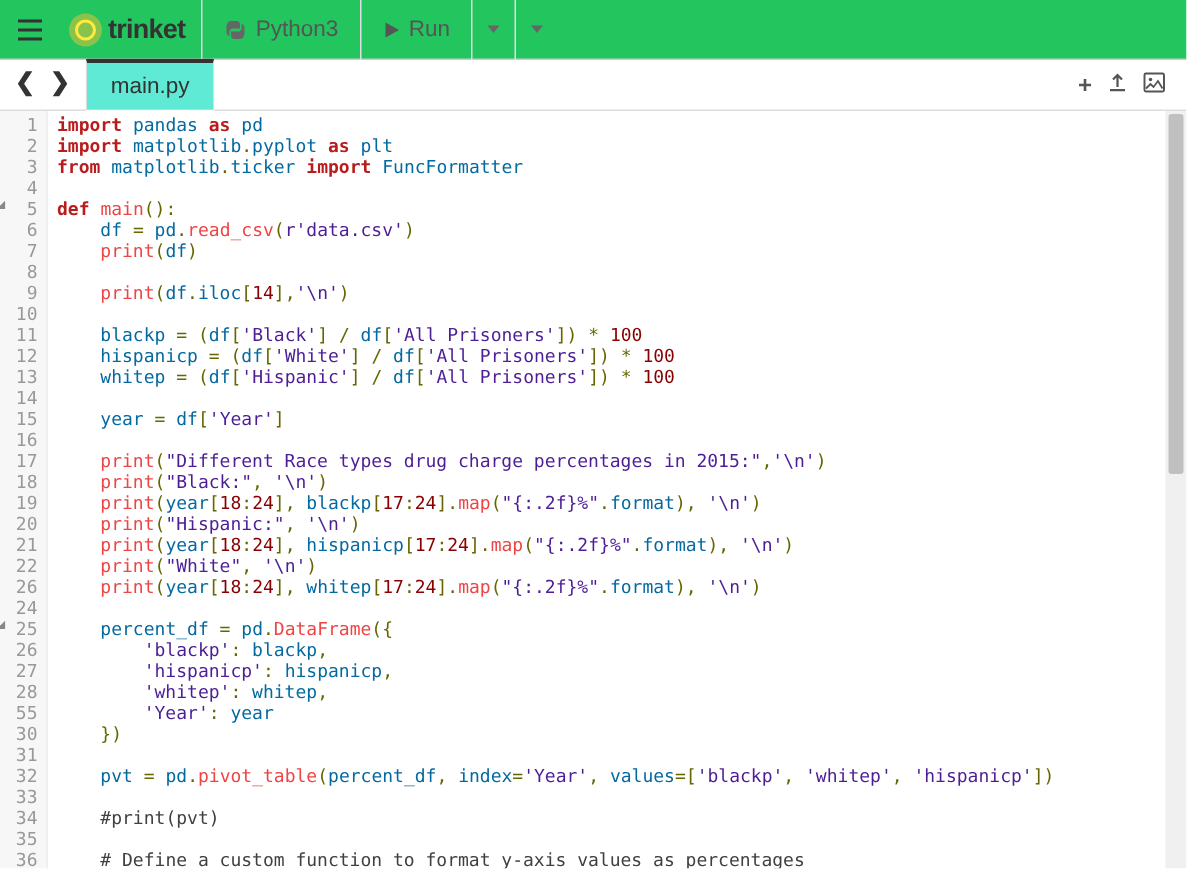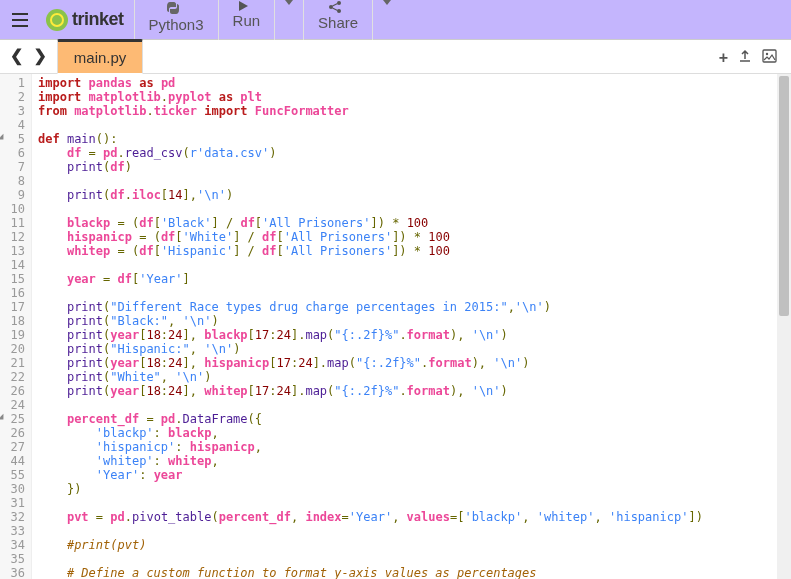--- a/index.html
+++ b/index.html
@@ -1,48 +1,48 @@
 <!DOCTYPE html>
 <html><head>
 <meta charset="utf-8">
 <style>
 * { margin: 0; padding: 0; box-sizing: border-box; }
 body { font-family: -apple-system, BlinkMacSystemFont, "Segoe UI", Helvetica, Arial, sans-serif; font-size: 14px; background: #fff; width: 791px; height: 579px; overflow: hidden; }
-.topbar { height: 40px; display: flex; align-items: center; border-bottom: 1px solid #ccc; background: #c4b5fd; }
+.topbar { height: 40px; display: flex; align-items: center; border-bottom: 1px solid #ccc; background: #22c55e; }
 .hamburger { width: 40px; height: 40px; display: flex; align-items: center; justify-content: center; cursor: pointer; }
 .hamburger svg { width: 18px; height: 18px; }
 .logo-wrap { display: flex; align-items: center; padding: 0 10px 0 6px; border-right: 1px solid #e0e0e0; height: 40px; }
 .logo-icon { width: 22px; height: 22px; background: #8bc34a; border-radius: 50%; position: relative; margin-right: 4px; }
 .logo-icon::after { content: ""; position: absolute; width: 10px; height: 10px; border: 2px solid #ffeb3b; border-radius: 50%; top: 4px; left: 4px; }
 .logo-text { font-weight: 600; font-size: 18px; color: #333; letter-spacing: -0.5px; }
-.seg { display: flex; align-items: center; padding: 0 14px; height: 40px; border-right: 1px solid #e0e0e0; cursor: pointer; color: #555; font-size: 15px; flex-direction: column; }
+.seg { display: flex; align-items: center; padding: 0 14px; height: 40px; border-right: 1px solid #e0e0e0; cursor: pointer; color: #555; font-size: 15px; }
 .seg svg, .seg .glyph { margin-right: 6px; }
 .seg.caret-only { padding: 0 10px; }
 .caret { width: 0; height: 0; border-left: 4px solid transparent; border-right: 4px solid transparent; border-top: 5px solid #666; }
 .navbar { height: 34px; display: flex; align-items: flex-end; background: #fff; border-bottom: 1px solid #ddd; padding: 0 6px; }
 .nav-arrows { display: flex; gap: 2px; align-items: center; padding-bottom: 6px; padding-right: 6px; }
 .nav-arrows span { font-size: 16px; color: #333; cursor: pointer; padding: 2px 4px; font-weight: bold; }
 .tabs { display: flex; flex: 1; align-items: flex-end; height: 100%; }
 .tab { padding: 7px 16px; font-size: 15px; color: #888; cursor: pointer; border: 1px solid transparent; position: relative; }
-.tab.active { color: #333; border: 1px solid #ddd; border-bottom: 1px solid #fff; border-top: 3px solid #333; background: #fdba74; margin-bottom: -1px; border-radius: 2px 2px 0 0; }
+.tab.active { color: #333; border: 1px solid #ddd; border-bottom: 1px solid #fff; border-top: 3px solid #333; background: #5eead4; margin-bottom: -1px; border-radius: 2px 2px 0 0; }
 .right-icons { display: flex; gap: 10px; align-items: center; padding-bottom: 6px; padding-right: 8px; }
 .right-icons span { cursor: pointer; color: #555; font-size: 16px; }
 .editor { display: flex; height: calc(579px - 74px); font-family: "Consolas", "Monaco", monospace; font-size: 12px; line-height: 14px; }
 .gutter { background: #f7f7f7; color: #999; text-align: right; padding: 2px 6px 2px 2px; user-select: none; min-width: 32px; border-right: 1px solid #eee; }
 .gutter .ln { height: 14px; position: relative; }
 .fold { position: absolute; left: -2px; top: 2px; width: 0; height: 0; border-top: 4px solid transparent; border-bottom: 4px solid transparent; border-left: 4px solid #888; transform: rotate(45deg); }
 .code { padding: 2px 0 2px 6px; white-space: pre; flex: 1; overflow: hidden; }
 .code .line { height: 14px; }
 .kw { color: #b91c1c; font-weight: bold; }
-.fn { color: #4c1d95; }
-.str { color: #3b82f6; }
+.fn { color: #ef4444; }
+.str { color: #4c1d95; }
 .op { color: #666600; }
 .num { color: #880000; }
-.com { color: #a16207; font-style: italic; }
-.id { color: #ec4899; font-weight: bold; }
+.com { color: #404040; }
+.id { color: #0369a1; }
 .scrollbar { width: 14px; background: #f0f0f0; position: relative; }
 .scroll-thumb { position: absolute; left: 2px; right: 2px; top: 2px; height: 240px; background: #c0c0c0; border-radius: 2px; }
 </style>
 </head>
 <body>
 
 <div class="topbar">
   <div class="hamburger">
     <svg viewBox="0 0 18 18">
         <path d="M1 3h16M1 9h16M1 15h16" stroke="#333" stroke-width="2" fill="none"></path>
@@ -60,29 +60,20 @@
   </div>
   <div class="seg">
     <svg width="12" height="12" viewBox="0 0 12 12">
         <path d="M2 1l9 5-9 5z" fill="#555"></path>
       </svg>
     <span>Run</span>
   </div>
   <div class="seg caret-only">
       <div class="caret"></div>
     </div>
-  <div class="seg">
-    <svg width="14" height="14" viewBox="0 0 14 14">
-        <circle cx="3" cy="7" r="2" fill="#555"></circle>
-        <circle cx="11" cy="3" r="2" fill="#555"></circle>
-        <circle cx="11" cy="11" r="2" fill="#555"></circle>
-        <path d="M4.5 6L9.5 3.5M4.5 8L9.5 10.5" stroke="#555" stroke-width="1.2"></path>
-      </svg>
-    <span>Share</span>
-  </div>
   <div class="seg caret-only" style="border-right:none">
       <div class="caret"></div>
     </div>
 </div>
 
 <div class="navbar">
   <div class="nav-arrows">
     <span>❮</span>
     <span>❯</span>
   </div>
@@ -128,21 +119,21 @@
       <div class="ln">18</div>
       <div class="ln">19</div>
       <div class="ln">20</div>
       <div class="ln">21</div>
       <div class="ln">22</div>
       <div class="ln">26</div>
       <div class="ln">24</div>
       <div class="ln">25<span class="fold"></span></div>
       <div class="ln">26</div>
       <div class="ln">27</div>
-      <div class="ln">44</div>
+      <div class="ln">28</div>
       <div class="ln">55</div>
       <div class="ln">30</div>
       <div class="ln">31</div>
       <div class="ln">32</div>
       <div class="ln">33</div>
       <div class="ln">34</div>
       <div class="ln">35</div>
       <div class="ln">36</div>
     </div>
   <div class="code" id="code"><div class="line"><span class="kw">import</span> <span class="id">pandas</span> <span class="kw">as</span> <span class="id">pd</span></div><div class="line"><span class="kw">import</span> <span class="id">matplotlib</span><span class="op">.</span><span class="id">pyplot</span> <span class="kw">as</span> <span class="id">plt</span></div><div class="line"><span class="kw">from</span> <span class="id">matplotlib</span><span class="op">.</span><span class="id">ticker</span> <span class="kw">import</span> <span class="id">FuncFormatter</span></div><div class="line"></div><div class="line"><span class="kw">def</span> <span class="fn">main</span><span class="op">():</span></div><div class="line">    <span class="id">df</span> <span class="op">=</span> <span class="id">pd</span><span class="op">.</span><span class="fn">read_csv</span><span class="op">(</span><span class="str">r'data.csv'</span><span class="op">)</span></div><div class="line">    <span class="fn">print</span><span class="op">(</span><span class="id">df</span><span class="op">)</span></div><div class="line"></div><div class="line">    <span class="fn">print</span><span class="op">(</span><span class="id">df</span><span class="op">.</span><span class="id">iloc</span><span class="op">[</span><span class="num">14</span><span class="op">],</span><span class="str">'\n'</span><span class="op">)</span></div><div class="line"></div><div class="line">    <span class="id">blackp</span> <span class="op">=</span> <span class="op">(</span><span class="id">df</span><span class="op">[</span><span class="str">'Black'</span><span class="op">]</span> <span class="op">/</span> <span class="id">df</span><span class="op">[</span><span class="str">'All Prisoners'</span><span class="op">])</span> <span class="op">*</span> <span class="num">100</span></div><div class="line">    <span class="id">hispanicp</span> <span class="op">=</span> <span class="op">(</span><span class="id">df</span><span class="op">[</span><span class="str">'White'</span><span class="op">]</span> <span class="op">/</span> <span class="id">df</span><span class="op">[</span><span class="str">'All Prisoners'</span><span class="op">])</span> <span class="op">*</span> <span class="num">100</span></div><div class="line">    <span class="id">whitep</span> <span class="op">=</span> <span class="op">(</span><span class="id">df</span><span class="op">[</span><span class="str">'Hispanic'</span><span class="op">]</span> <span class="op">/</span> <span class="id">df</span><span class="op">[</span><span class="str">'All Prisoners'</span><span class="op">])</span> <span class="op">*</span> <span class="num">100</span></div><div class="line"></div><div class="line">    <span class="id">year</span> <span class="op">=</span> <span class="id">df</span><span class="op">[</span><span class="str">'Year'</span><span class="op">]</span></div><div class="line"></div><div class="line">    <span class="fn">print</span><span class="op">(</span><span class="str">"Different Race types drug charge percentages in 2015:"</span><span class="op">,</span><span class="str">'\n'</span><span class="op">)</span></div><div class="line">    <span class="fn">print</span><span class="op">(</span><span class="str">"Black:"</span><span class="op">,</span> <span class="str">'\n'</span><span class="op">)</span></div><div class="line">    <span class="fn">print</span><span class="op">(</span><span class="id">year</span><span class="op">[</span><span class="num">18</span><span class="op">:</span><span class="num">24</span><span class="op">],</span> <span class="id">blackp</span><span class="op">[</span><span class="num">17</span><span class="op">:</span><span class="num">24</span><span class="op">].</span><span class="fn">map</span><span class="op">(</span><span class="str">"{:.2f}%"</span><span class="op">.</span><span class="id">format</span><span class="op">),</span> <span class="str">'\n'</span><span class="op">)</span></div><div class="line">    <span class="fn">print</span><span class="op">(</span><span class="str">"Hispanic:"</span><span class="op">,</span> <span class="str">'\n'</span><span class="op">)</span></div><div class="line">    <span class="fn">print</span><span class="op">(</span><span class="id">year</span><span class="op">[</span><span class="num">18</span><span class="op">:</span><span class="num">24</span><span class="op">],</span> <span class="id">hispanicp</span><span class="op">[</span><span class="num">17</span><span class="op">:</span><span class="num">24</span><span class="op">].</span><span class="fn">map</span><span class="op">(</span><span class="str">"{:.2f}%"</span><span class="op">.</span><span class="id">format</span><span class="op">),</span> <span class="str">'\n'</span><span class="op">)</span></div><div class="line">    <span class="fn">print</span><span class="op">(</span><span class="str">"White"</span><span class="op">,</span> <span class="str">'\n'</span><span class="op">)</span></div><div class="line">    <span class="fn">print</span><span class="op">(</span><span class="id">year</span><span class="op">[</span><span class="num">18</span><span class="op">:</span><span class="num">24</span><span class="op">],</span> <span class="id">whitep</span><span class="op">[</span><span class="num">17</span><span class="op">:</span><span class="num">24</span><span class="op">].</span><span class="fn">map</span><span class="op">(</span><span class="str">"{:.2f}%"</span><span class="op">.</span><span class="id">format</span><span class="op">),</span> <span class="str">'\n'</span><span class="op">)</span></div><div class="line"></div><div class="line">    <span class="id">percent_df</span> <span class="op">=</span> <span class="id">pd</span><span class="op">.</span><span class="fn">DataFrame</span><span class="op">({</span></div><div class="line">        <span class="str">'blackp'</span><span class="op">:</span> <span class="id">blackp</span><span class="op">,</span></div><div class="line">        <span class="str">'hispanicp'</span><span class="op">:</span> <span class="id">hispanicp</span><span class="op">,</span></div><div class="line">        <span class="str">'whitep'</span><span class="op">:</span> <span class="id">whitep</span><span class="op">,</span></div><div class="line">        <span class="str">'Year'</span><span class="op">:</span> <span class="id">year</span></div><div class="line">    <span class="op">})</span></div><div class="line"></div><div class="line">    <span class="id">pvt</span> <span class="op">=</span> <span class="id">pd</span><span class="op">.</span><span class="fn">pivot_table</span><span class="op">(</span><span class="id">percent_df</span><span class="op">,</span> <span class="id">index</span><span class="op">=</span><span class="str">'Year'</span><span class="op">,</span> <span class="id">values</span><span class="op">=[</span><span class="str">'blackp'</span><span class="op">,</span> <span class="str">'whitep'</span><span class="op">,</span> <span class="str">'hispanicp'</span><span class="op">])</span></div><div class="line"></div><div class="line">    <span class="com">#print(pvt)</span></div><div class="line"></div><div class="line">    <span class="com"># Define a custom function to format y-axis values as percentages</span></div></div>

